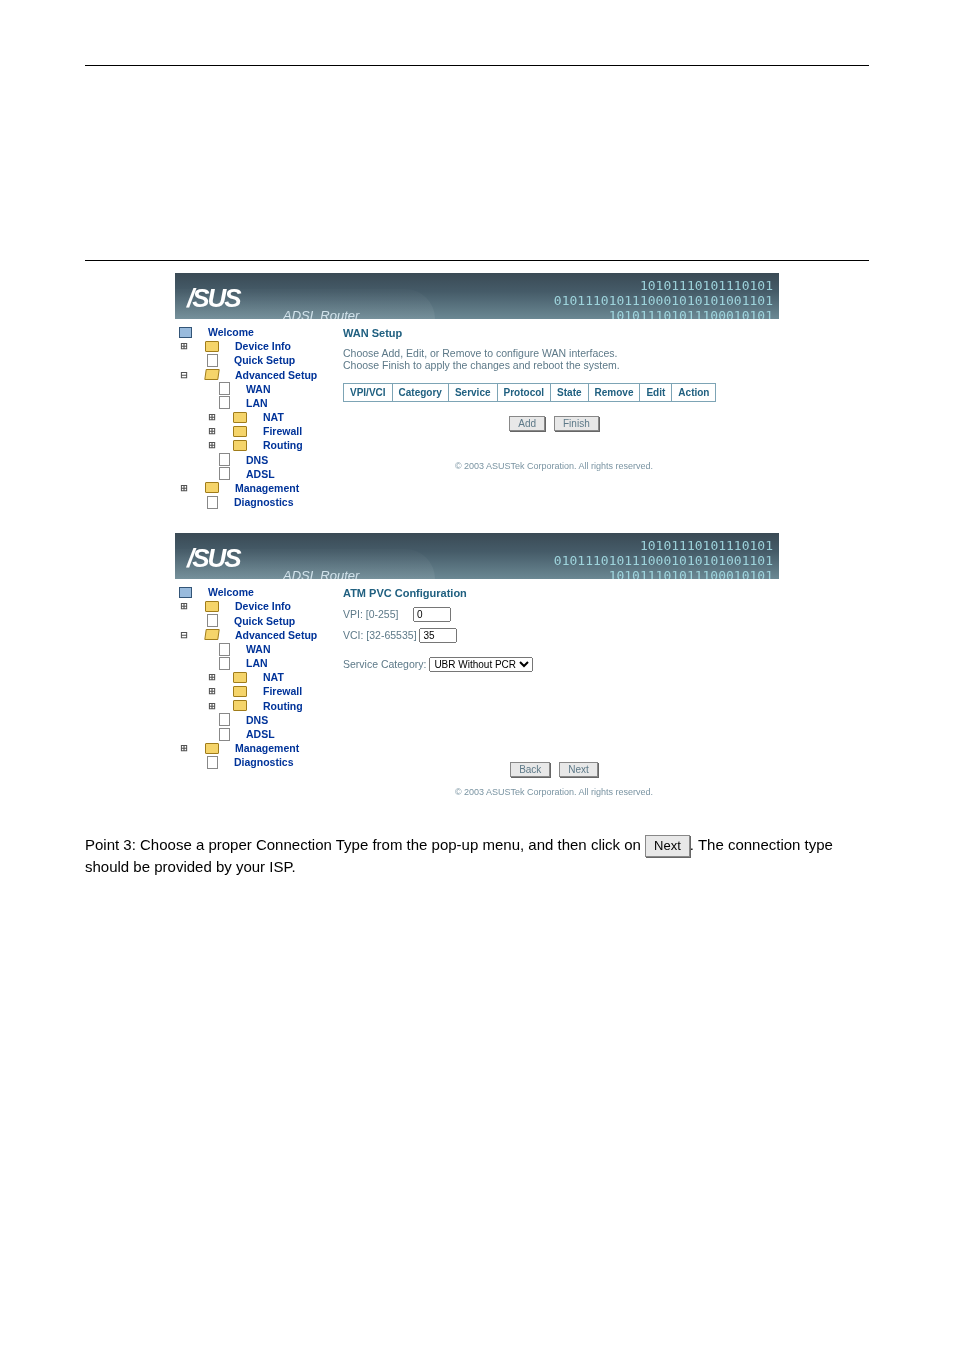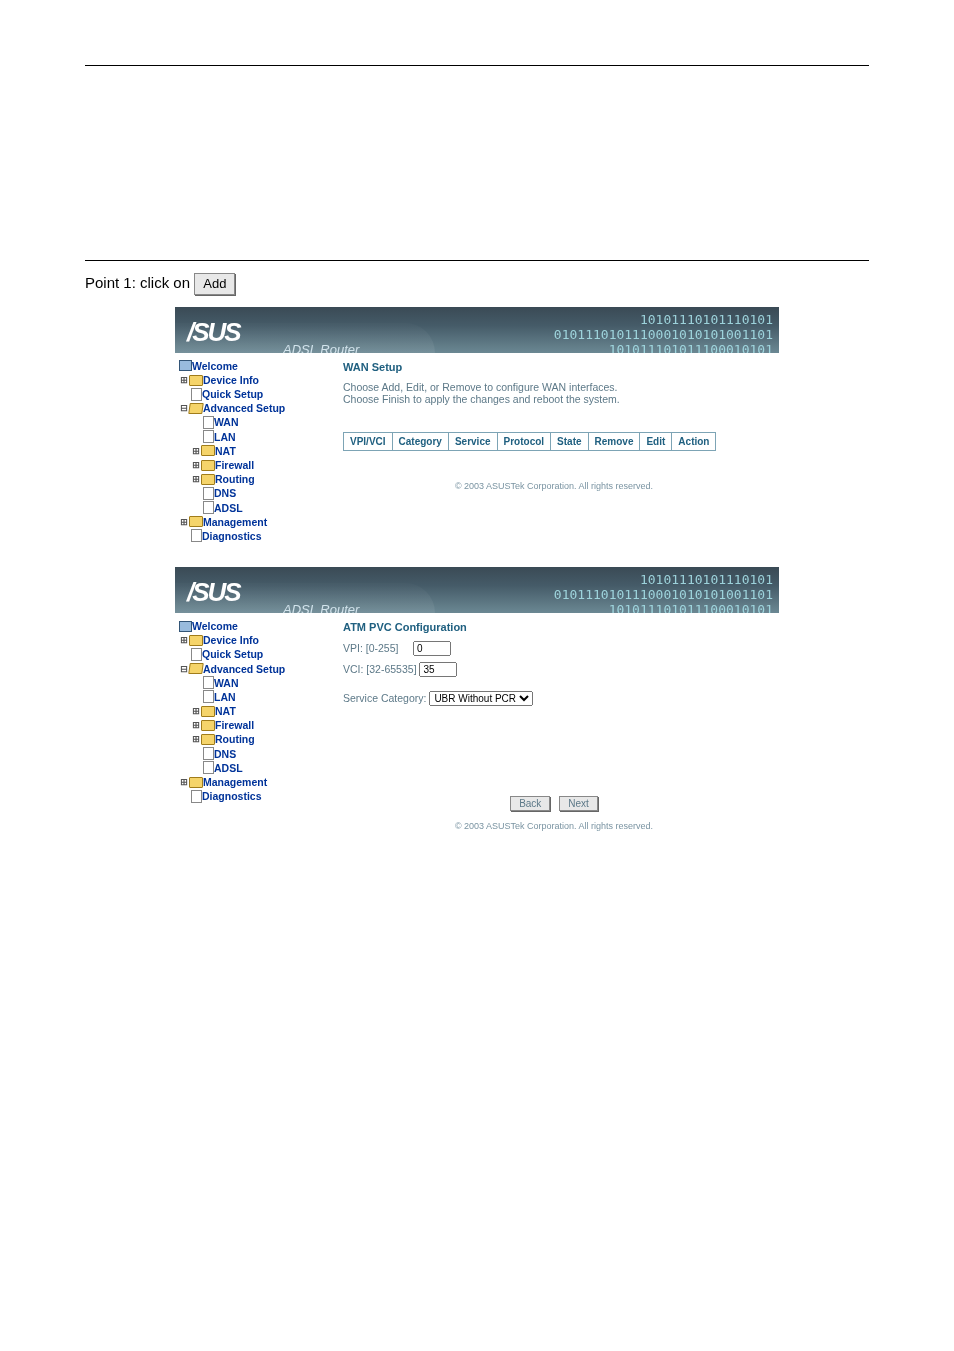--- a/index.html
+++ b/index.html
@@ -95,21 +95,21 @@
   .sc-nav {
     width: 150px;
     padding: 6px 0 6px 4px;
     font-size: 10.5px;
     font-weight: bold;
     color: #003399;
   }
   .nav-row {
     display: flex;
     align-items: center;
-    gap: 0;
+    gap: 16px;
     line-height: 1.35;
     white-space: nowrap;
   }
   .tree-pad { display:inline-block; }
   .tree-ico {
     display: inline-flex;
     align-items: center;
     justify-content: center;
     width: 10px;
     height: 10px;
@@ -150,21 +150,21 @@
     color: #5d7988;
   }
   .sc-main .title {
     color: #206080;
     font-weight: bold;
     margin-bottom: 8px;
     font-size: 11px;
   }
   .sc-table {
     border-collapse: collapse;
-    margin-top: 27px;
+    margin-top: 12px;
     text-align: center;
   }
   .sc-table th {
     border: 1px solid #7da4b5;
     padding: 3px 6px;
     font-size: 10px;
     color: #206080;
     font-weight: bold;
     background: #fff;
   }
@@ -203,24 +203,20 @@
 </style>
 </head>
 <body>
 
 <div class="page">
 
   <div class="header-region">
     <div class="header-inner-line"></div>
   </div>
 
-  <p class="body-text">
-    <span>Point 1: click on</span>
-    <span class="btn-inline">Add</span>
-  </p>
 
   <div class="screenshot">
     <div class="sc-header">
       <span class="sc-logo">/SUS</span>
       <span class="sc-logo-sub">ADSL Router</span>
       <div class="sc-swoosh"></div>
       <div class="sc-digits" style="white-space:pre;">10101110101110101
 0101110101110001010101001101
 101011101011100010101
 1010111010111010</div>
@@ -306,20 +302,24 @@
             <th>Category</th>
             <th>Service</th>
             <th>Protocol</th>
             <th>State</th>
             <th>Remove</th>
             <th>Edit</th>
             <th>Action</th>
           </tr>
         </tbody>
           </table>
+        <div class="sc-btnrow">
+          <span class="sc-btn">Add</span>
+          <span class="sc-btn">Finish</span>
+        </div>
         <div class="sc-footer">© 2003 ASUSTek Corporation. All rights reserved.</div>
       </div>
     </div>
   </div>
 
 
   <div class="screenshot">
     <div class="sc-header">
       <span class="sc-logo">/SUS</span>
       <span class="sc-logo-sub">ADSL Router</span>
@@ -418,14 +418,18 @@
         </div>
         <div class="sc-btnrow" style="margin-top:90px;">
           <span class="sc-btn">Back</span>
           <span class="sc-btn">Next</span>
         </div>
         <div class="sc-footer" style="padding-top:10px;">© 2003 ASUSTek Corporation. All rights reserved.</div>
       </div>
     </div>
   </div>
 
+  <p class="body-text">
+    <span>Point 3: Choose a proper Connection Type from the pop-up menu, and then click on</span>
+    <span class="btn-inline">Next</span><span>. The connection type should be provided by your ISP.</span>
+  </p>
 
 </div>
 
 </body></html>

